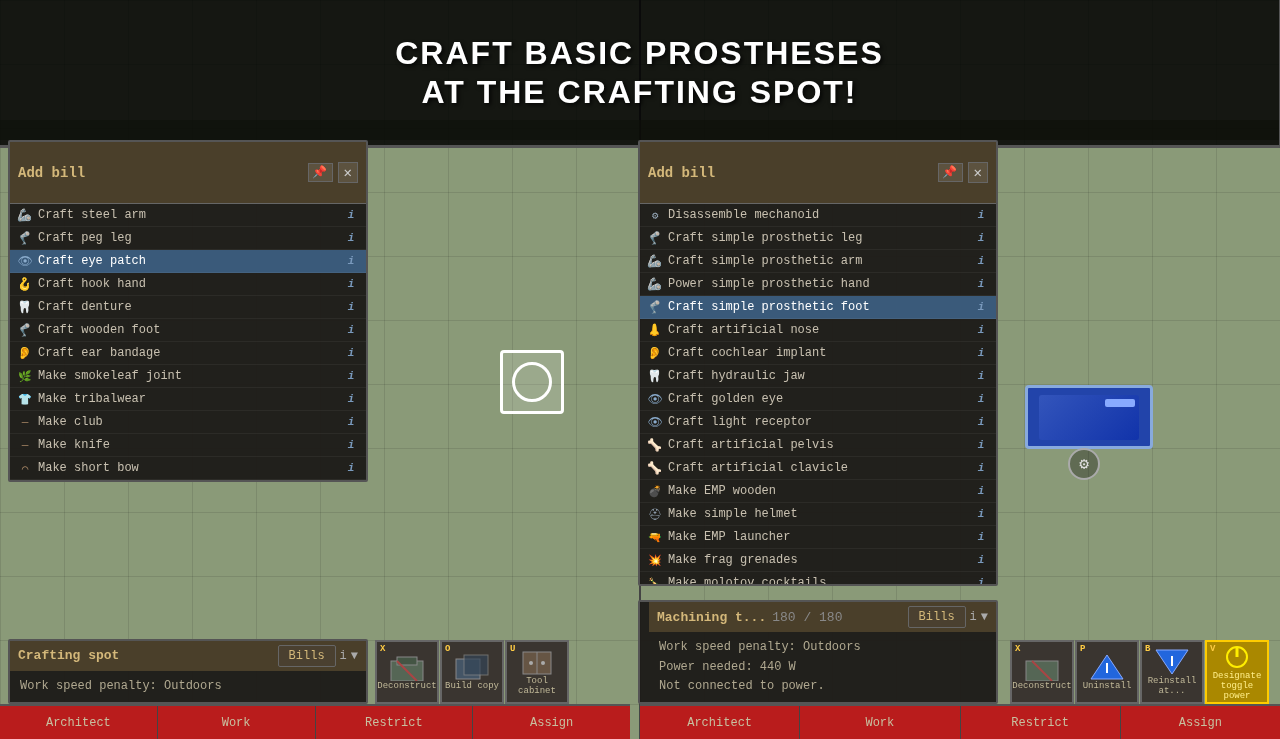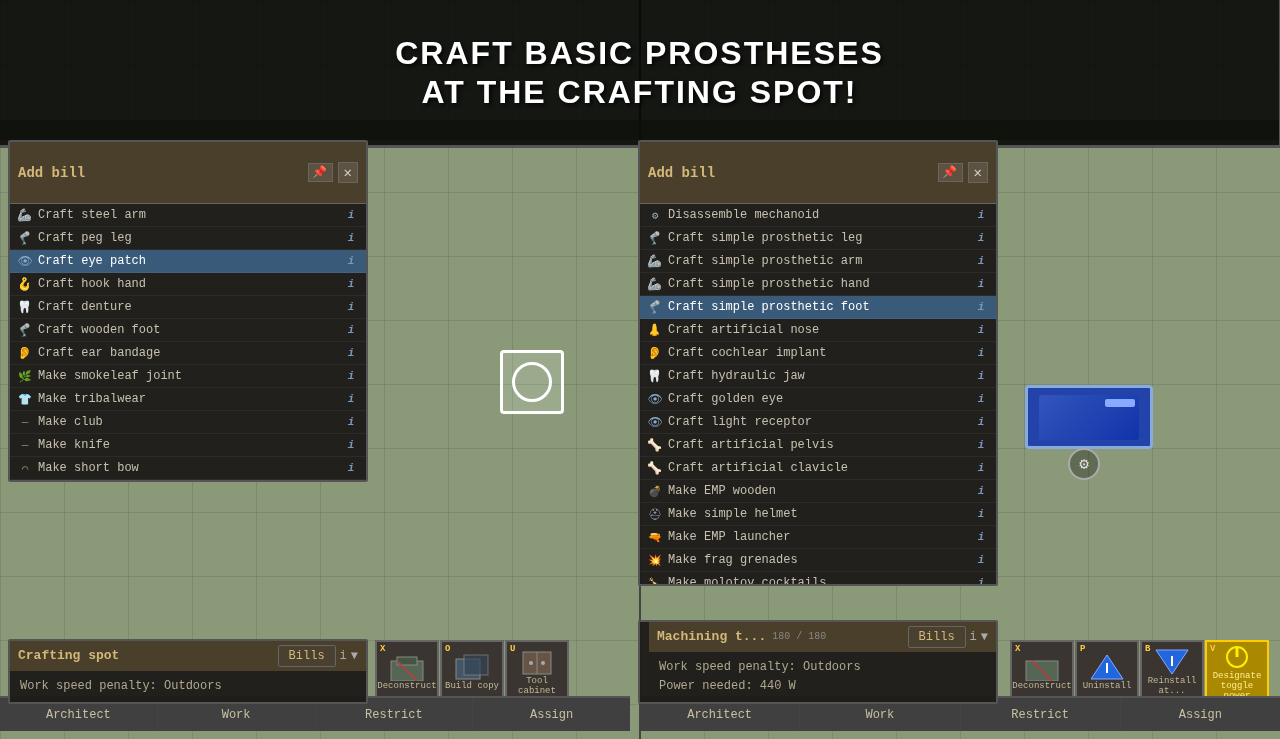--- a/index.html
+++ b/index.html
@@ -208,23 +208,23 @@
       font-size: 12px;
       padding: 3px 10px;
       border: 1px solid #666;
       cursor: pointer;
       border-radius: 2px;
     }
 
     
     .toolbar-left, .toolbar-right {
       position: absolute;
-      bottom: 8px;
+      bottom: 0;
       height: 35px;
-      background: #404040;
+      background: #b91c1c;
       border-top: 2px solid #555;
       display: flex;
       align-items: center;
     }
 
     .toolbar-left {
       left: 0;
       width: 630px;
     }
 
@@ -303,21 +303,21 @@
       width: 2px;
       background: #444;
       position: absolute;
       top: 0;
       bottom: 0;
       left: 639px;
     }
 
     .counter-text {
       color: #888;
-      font-size: 10px;
+      font-size: 13px;
     }
 
     
     .cs-object {
       position: absolute;
       top: 350px;
       left: 500px;
       width: 64px;
       height: 64px;
       border: 3px solid white;
@@ -521,21 +521,21 @@
       <span>Craft simple prosthetic leg</span>
       <span class="info-btn">i</span>
     </li>
     <li class="bill-item">
       <span class="icon-small icon-prosthetic">🦾</span>
       <span>Craft simple prosthetic arm</span>
       <span class="info-btn">i</span>
     </li>
     <li class="bill-item">
       <span class="icon-small icon-prosthetic">🦾</span>
-      <span>Craft simple prosthetic hand</span>
+      <span>Power simple prosthetic hand</span>
       <span class="info-btn">i</span>
     </li>
     <li class="bill-item selected">
       <span class="icon-small icon-prosthetic">🦿</span>
       <span>Craft simple prosthetic foot</span>
       <span class="info-btn">i</span>
     </li>
     <li class="bill-item">
       <span class="icon-small icon-prosthetic">👃</span>
       <span>Craft artificial nose</span>
@@ -622,20 +622,21 @@
     </div>
     <div style="display:flex; gap:4px; align-items:center;">
       <span class="bills-tab">Bills</span>
       <span style="color:#aaa; font-size:12px; cursor:pointer;">i</span>
       <span style="color:#aaa; font-size:12px; cursor:pointer;">▼</span>
     </div>
   </div>
   <div class="bottom-panel-body">
     <div>Work speed penalty: Outdoors</div>
     <div>Power needed: 440 W</div>
+    <div>Not connected to power.</div>
   </div>
 </div>
 
 <div style="position:absolute; bottom:35px; left:375px; display:flex; align-items:flex-end; gap:1px;">
   <div class="tool-item">
     <span class="tool-item-hotkey">X</span>
     <svg width="36" height="28">
       <rect x="2" y="8" width="32" height="20" fill="#556655" stroke="#888" stroke-width="1"></rect>
       <rect x="8" y="4" width="20" height="8" fill="#445544" stroke="#888" stroke-width="1"></rect>
       <line x1="8" y1="8" x2="28" y2="28" stroke="#aa4444" stroke-width="2"></line>

